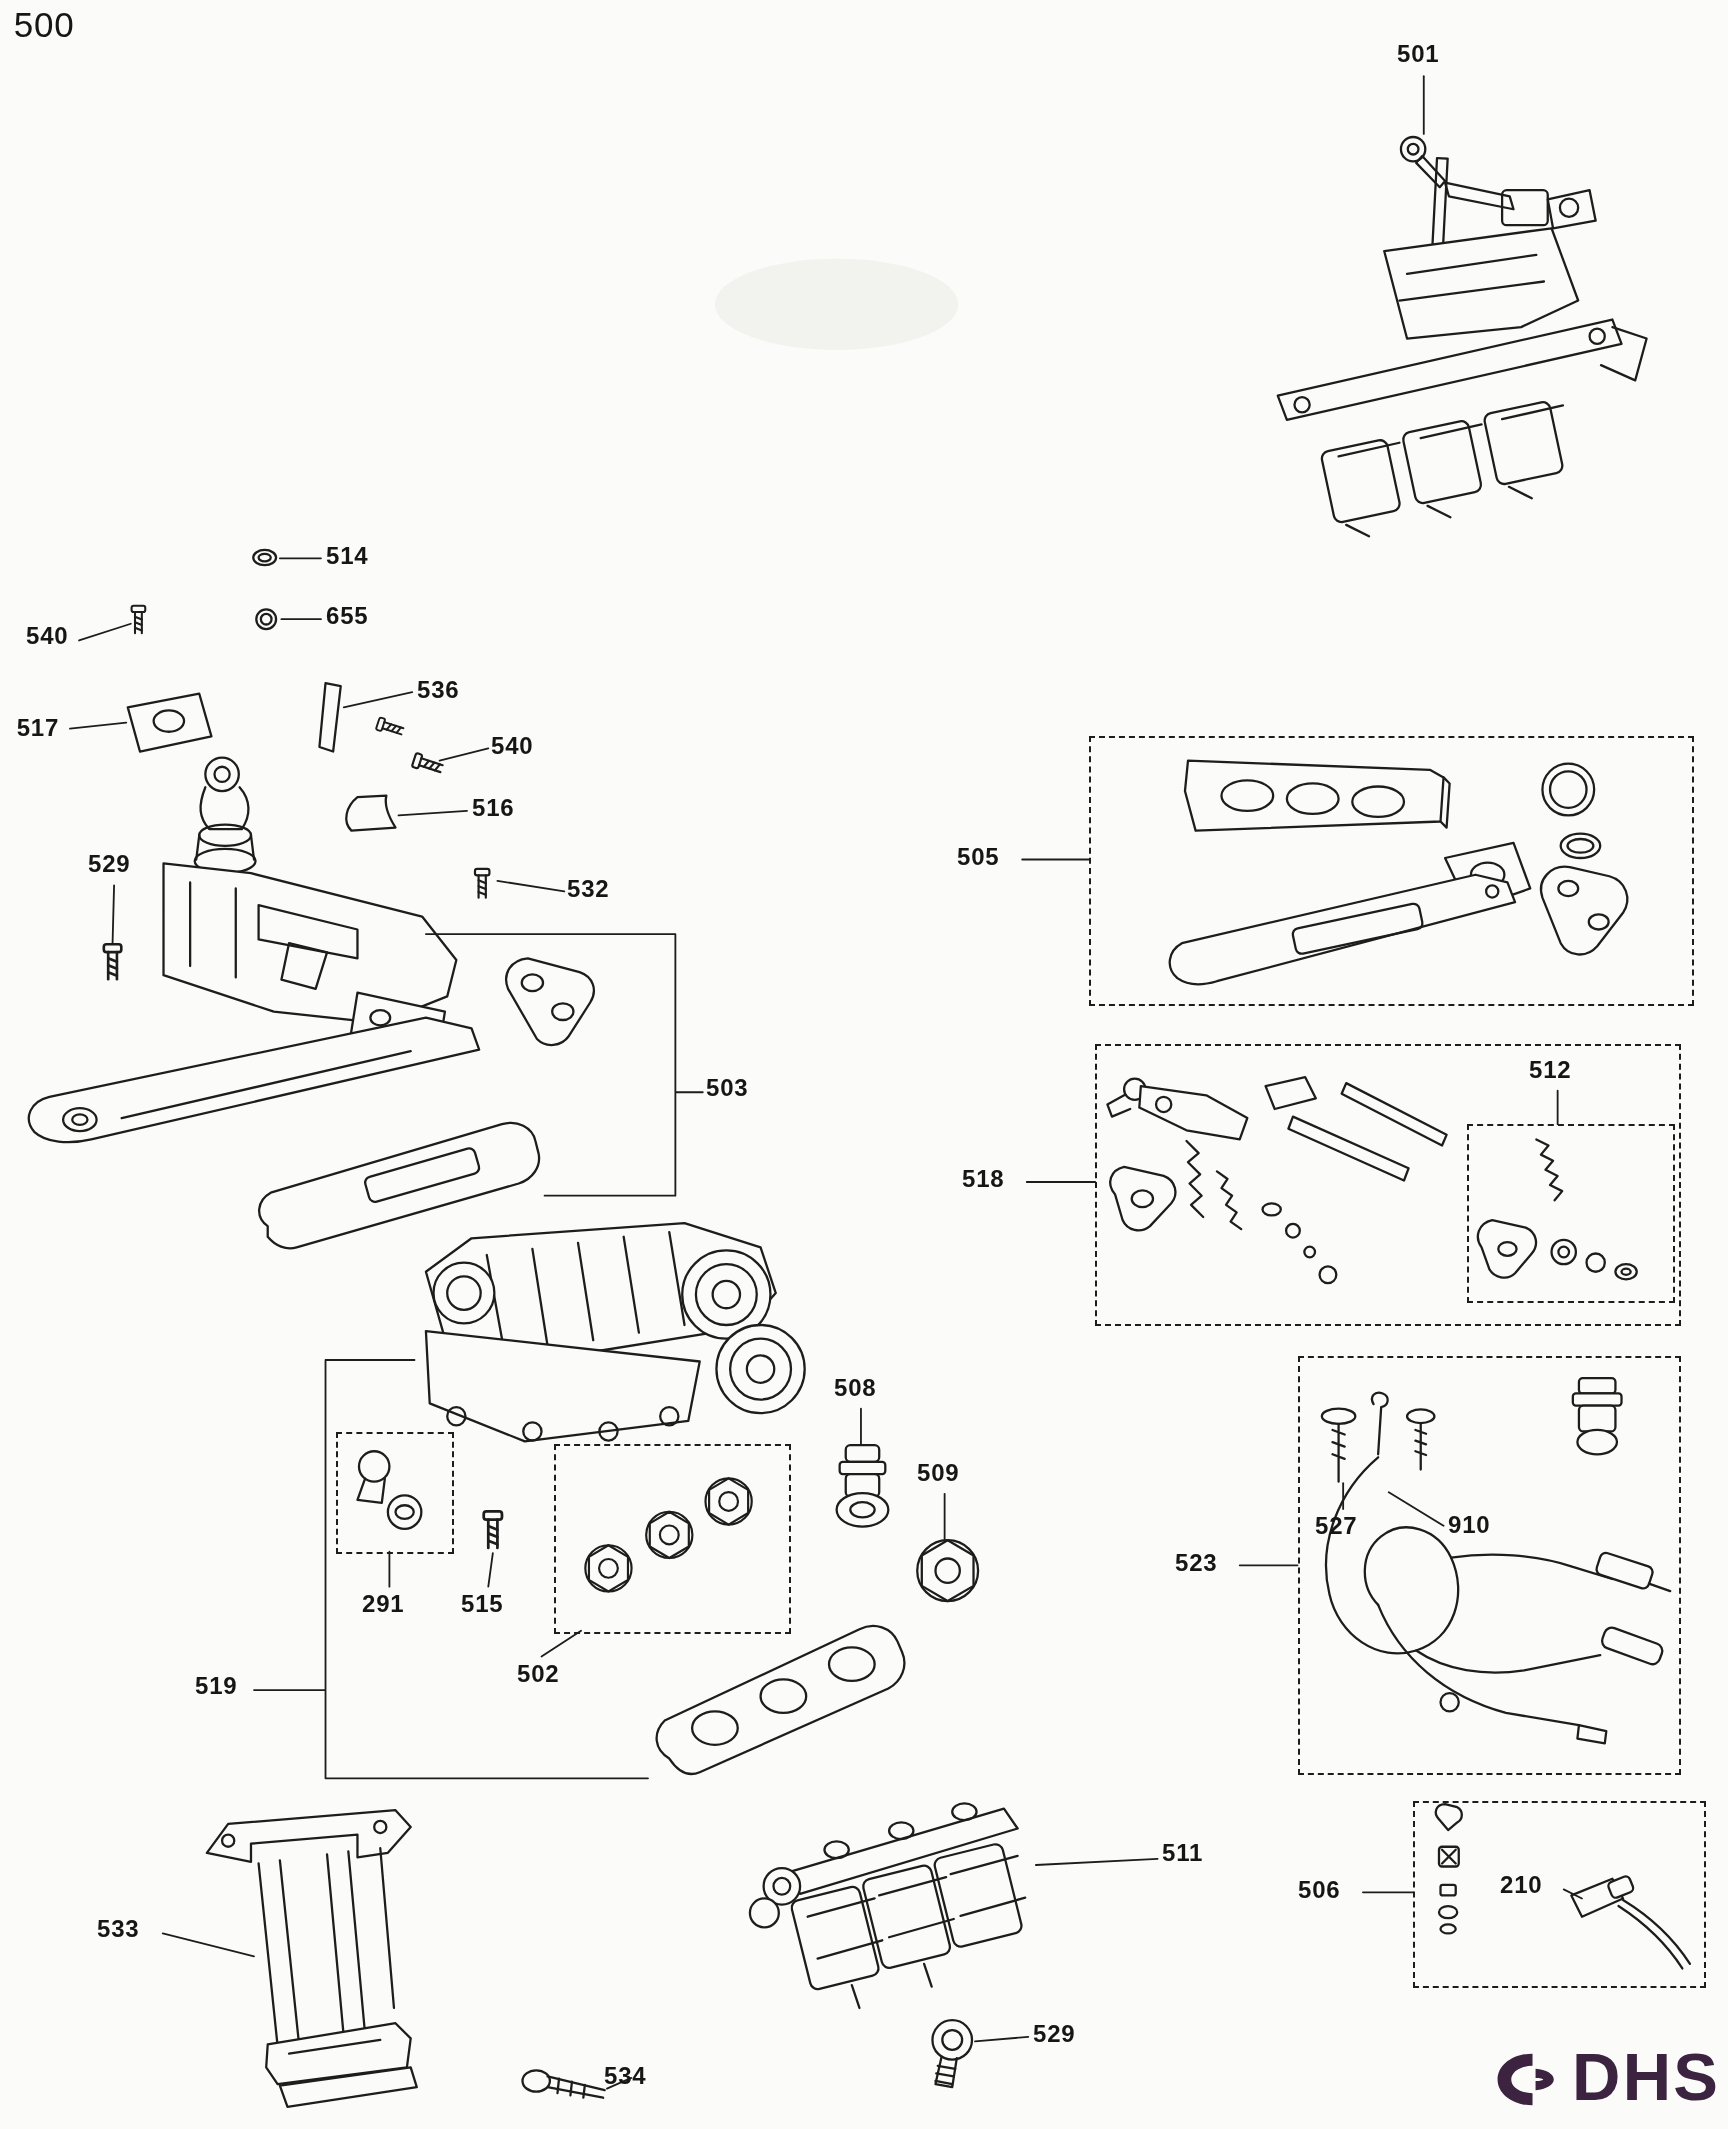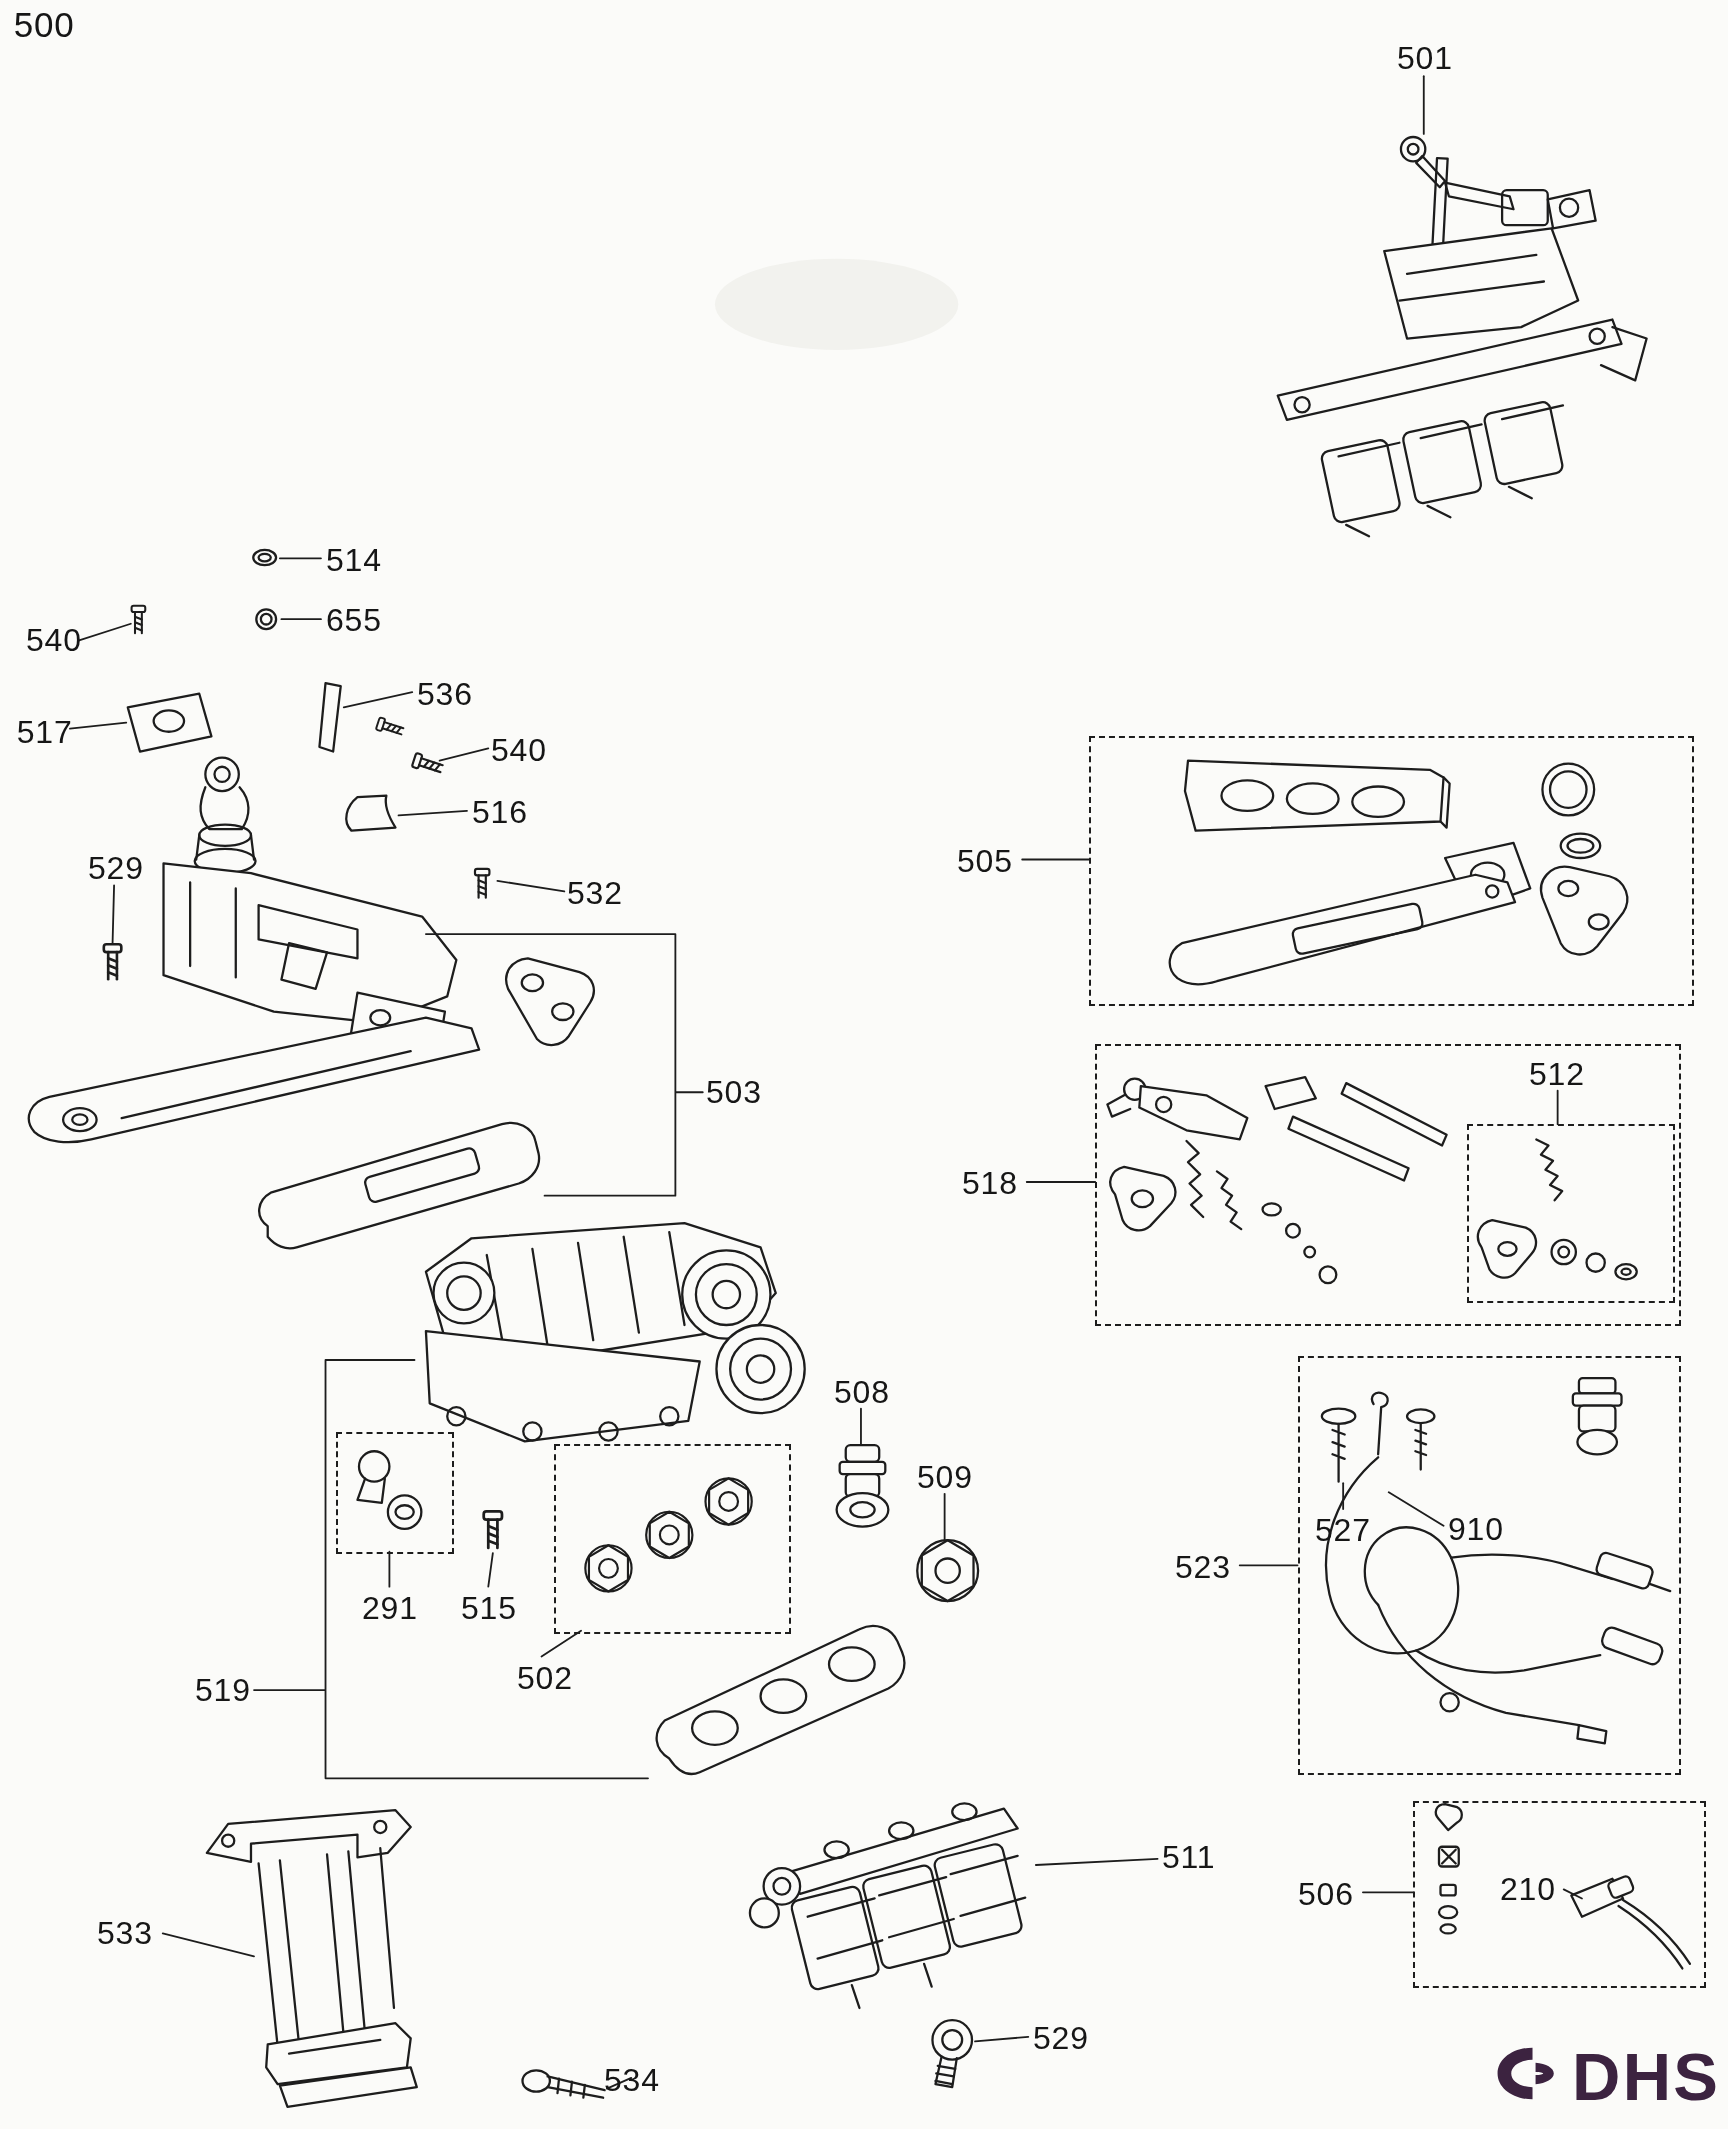--- a/index.html
+++ b/index.html
@@ -1,24 +1,24 @@
 <!DOCTYPE html>
 <html style="font-size:12px"><head>
 <meta charset="utf-8">
 <style>
   html,body{margin:0;padding:0;background:#e9e9e6}
   .page{position:relative;width:1728px;height:2129px;background:#fbfbf9;font-family:"Liberation Sans",sans-serif;overflow:hidden}
-  .callout{position:absolute;font-size:32px;font-weight:400;color:#161616;white-space:nowrap;z-index:3;letter-spacing:0.8px}
+  .callout{position:absolute;font-size:24px;font-weight:700;color:#161616;white-space:nowrap;z-index:3;letter-spacing:0.8px}
   .callout.page-num{font-size:35px;font-weight:400}
   .dashed-box{position:absolute;border:2.3px dashed #1d1d1d;z-index:1}
   .art{position:absolute;left:0;top:0;z-index:2;stroke:#1d1d1d;fill:none;stroke-width:3;stroke-linecap:round;stroke-linejoin:round}
   .art .fillw{fill:#fbfbf9}
   .art .thin{stroke-width:2.4}
   .art .noise{fill:#f2f2ee;stroke:none}
-  .logo{position:absolute;left:1493px;top:2043px;display:flex;align-items:flex-start;z-index:3;color:#3c2340}
+  .logo{position:absolute;left:1493px;top:2043px;display:flex;align-items:flex-end;z-index:3;color:#3c2340}
   .logo-mark{margin-right:3px}
   .logo-mark path{fill:#3c2340;stroke:none}
   .logo-text{font-size:67px;font-weight:800;letter-spacing:2.3px;line-height:1}
 </style>
 </head>
 <body>
 
 <div class="page">
 
   <svg class="art" width="1728" height="2129" viewBox="0 0 2272 2799">

